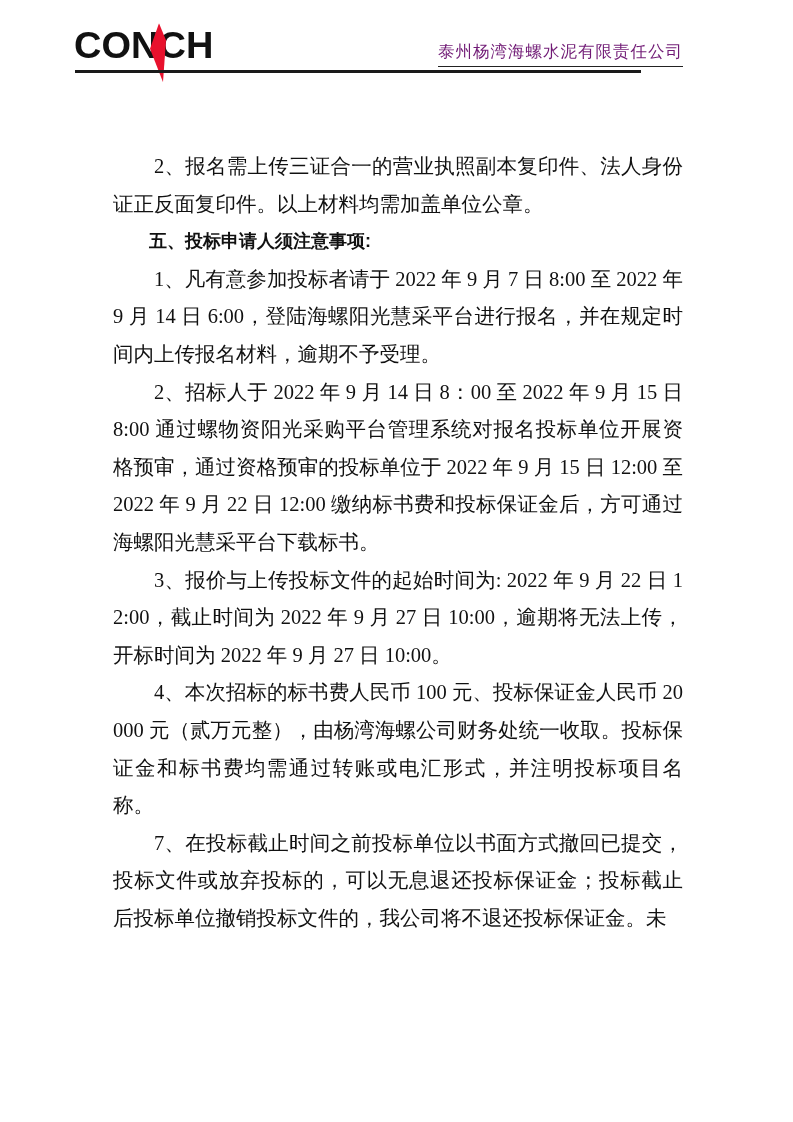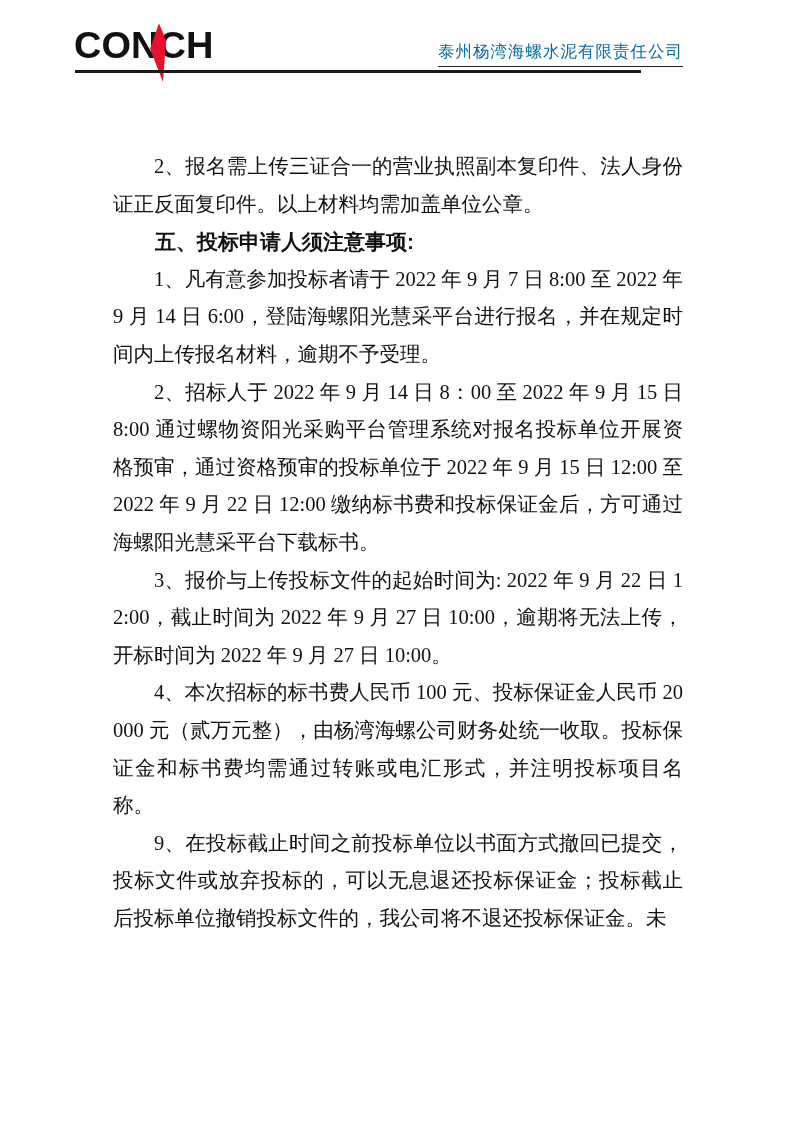--- a/index.html
+++ b/index.html
@@ -35,21 +35,21 @@
     width: 22px;
     height: 62px;
     pointer-events: none;
   }
   .company {
     position: absolute;
     top: 41px;
     right: 110px;
     font-size: 16.5px;
     letter-spacing: 1px;
-    color: #0369a1;
+    color: #701a75;
     border-bottom: 1.5px solid #222222;
     padding-bottom: 3px;
     font-family: "Liberation Serif", serif;
   }
   .header-rule {
     position: absolute;
     left: 75px;
     top: 70px;
     width: 566px;
     height: 2.5px;
@@ -68,21 +68,21 @@
     font-size: 20.5px;
     line-height: 37.6px;
     text-align: justify;
     text-indent: 2em;
     color: #111111;
     word-break: break-all;
   }
   .doc-body p.heading {
     font-family: "Liberation Sans", sans-serif;
     font-weight: 700;
-    font-size: 21px;
+    font-size: 18px;
     text-align: left;
   }
 
   
   .footer {
     position: absolute;
     left: 0;
     top: 1046px;
     width: 100%;
     text-align: center;
@@ -106,20 +106,20 @@
     <div class="header-rule"></div>
   </div>
 
   <div class="doc-body">
     <p class="normal">2、报名需上传三证合一的营业执照副本复印件、法人身份证正反面复印件。以上材料均需加盖单位公章。</p>
     <p class="heading">五、投标申请人须注意事项:</p>
     <p class="normal">1、凡有意参加投标者请于 2022 年 9 月 7 日 8:00 至 2022 年 9 月 14 日 6:00，登陆海螺阳光慧采平台进行报名，并在规定时间内上传报名材料，逾期不予受理。</p>
     <p class="normal">2、招标人于 2022 年 9 月 14 日 8：00 至 2022 年 9 月 15 日 8:00 通过螺物资阳光采购平台管理系统对报名投标单位开展资格预审，通过资格预审的投标单位于 2022 年 9 月 15 日 12:00 至 2022 年 9 月 22 日 12:00 缴纳标书费和投标保证金后，方可通过海螺阳光慧采平台下载标书。</p>
     <p class="normal">3、报价与上传投标文件的起始时间为: 2022 年 9 月 22 日 12:00，截止时间为 2022 年 9 月 27 日 10:00，逾期将无法上传，开标时间为 2022 年 9 月 27 日 10:00。</p>
     <p class="normal">4、本次招标的标书费人民币 100 元、投标保证金人民币 20000 元（贰万元整），由杨湾海螺公司财务处统一收取。投标保证金和标书费均需通过转账或电汇形式，并注明投标项目名称。</p>
-    <p class="normal">9、在投标截止时间之前投标单位以书面方式撤回已提交，投标文件或放弃投标的，可以无息退还投标保证金；投标截止后投标单位撤销投标文件的，我公司将不退还投标保证金。未</p>
+    <p class="normal">7、在投标截止时间之前投标单位以书面方式撤回已提交，投标文件或放弃投标的，可以无息退还投标保证金；投标截止后投标单位撤销投标文件的，我公司将不退还投标保证金。未</p>
   </div>
 
   <div class="footer">
     <span>2</span>
   </div>
 
 </div>
 
 </body></html>

